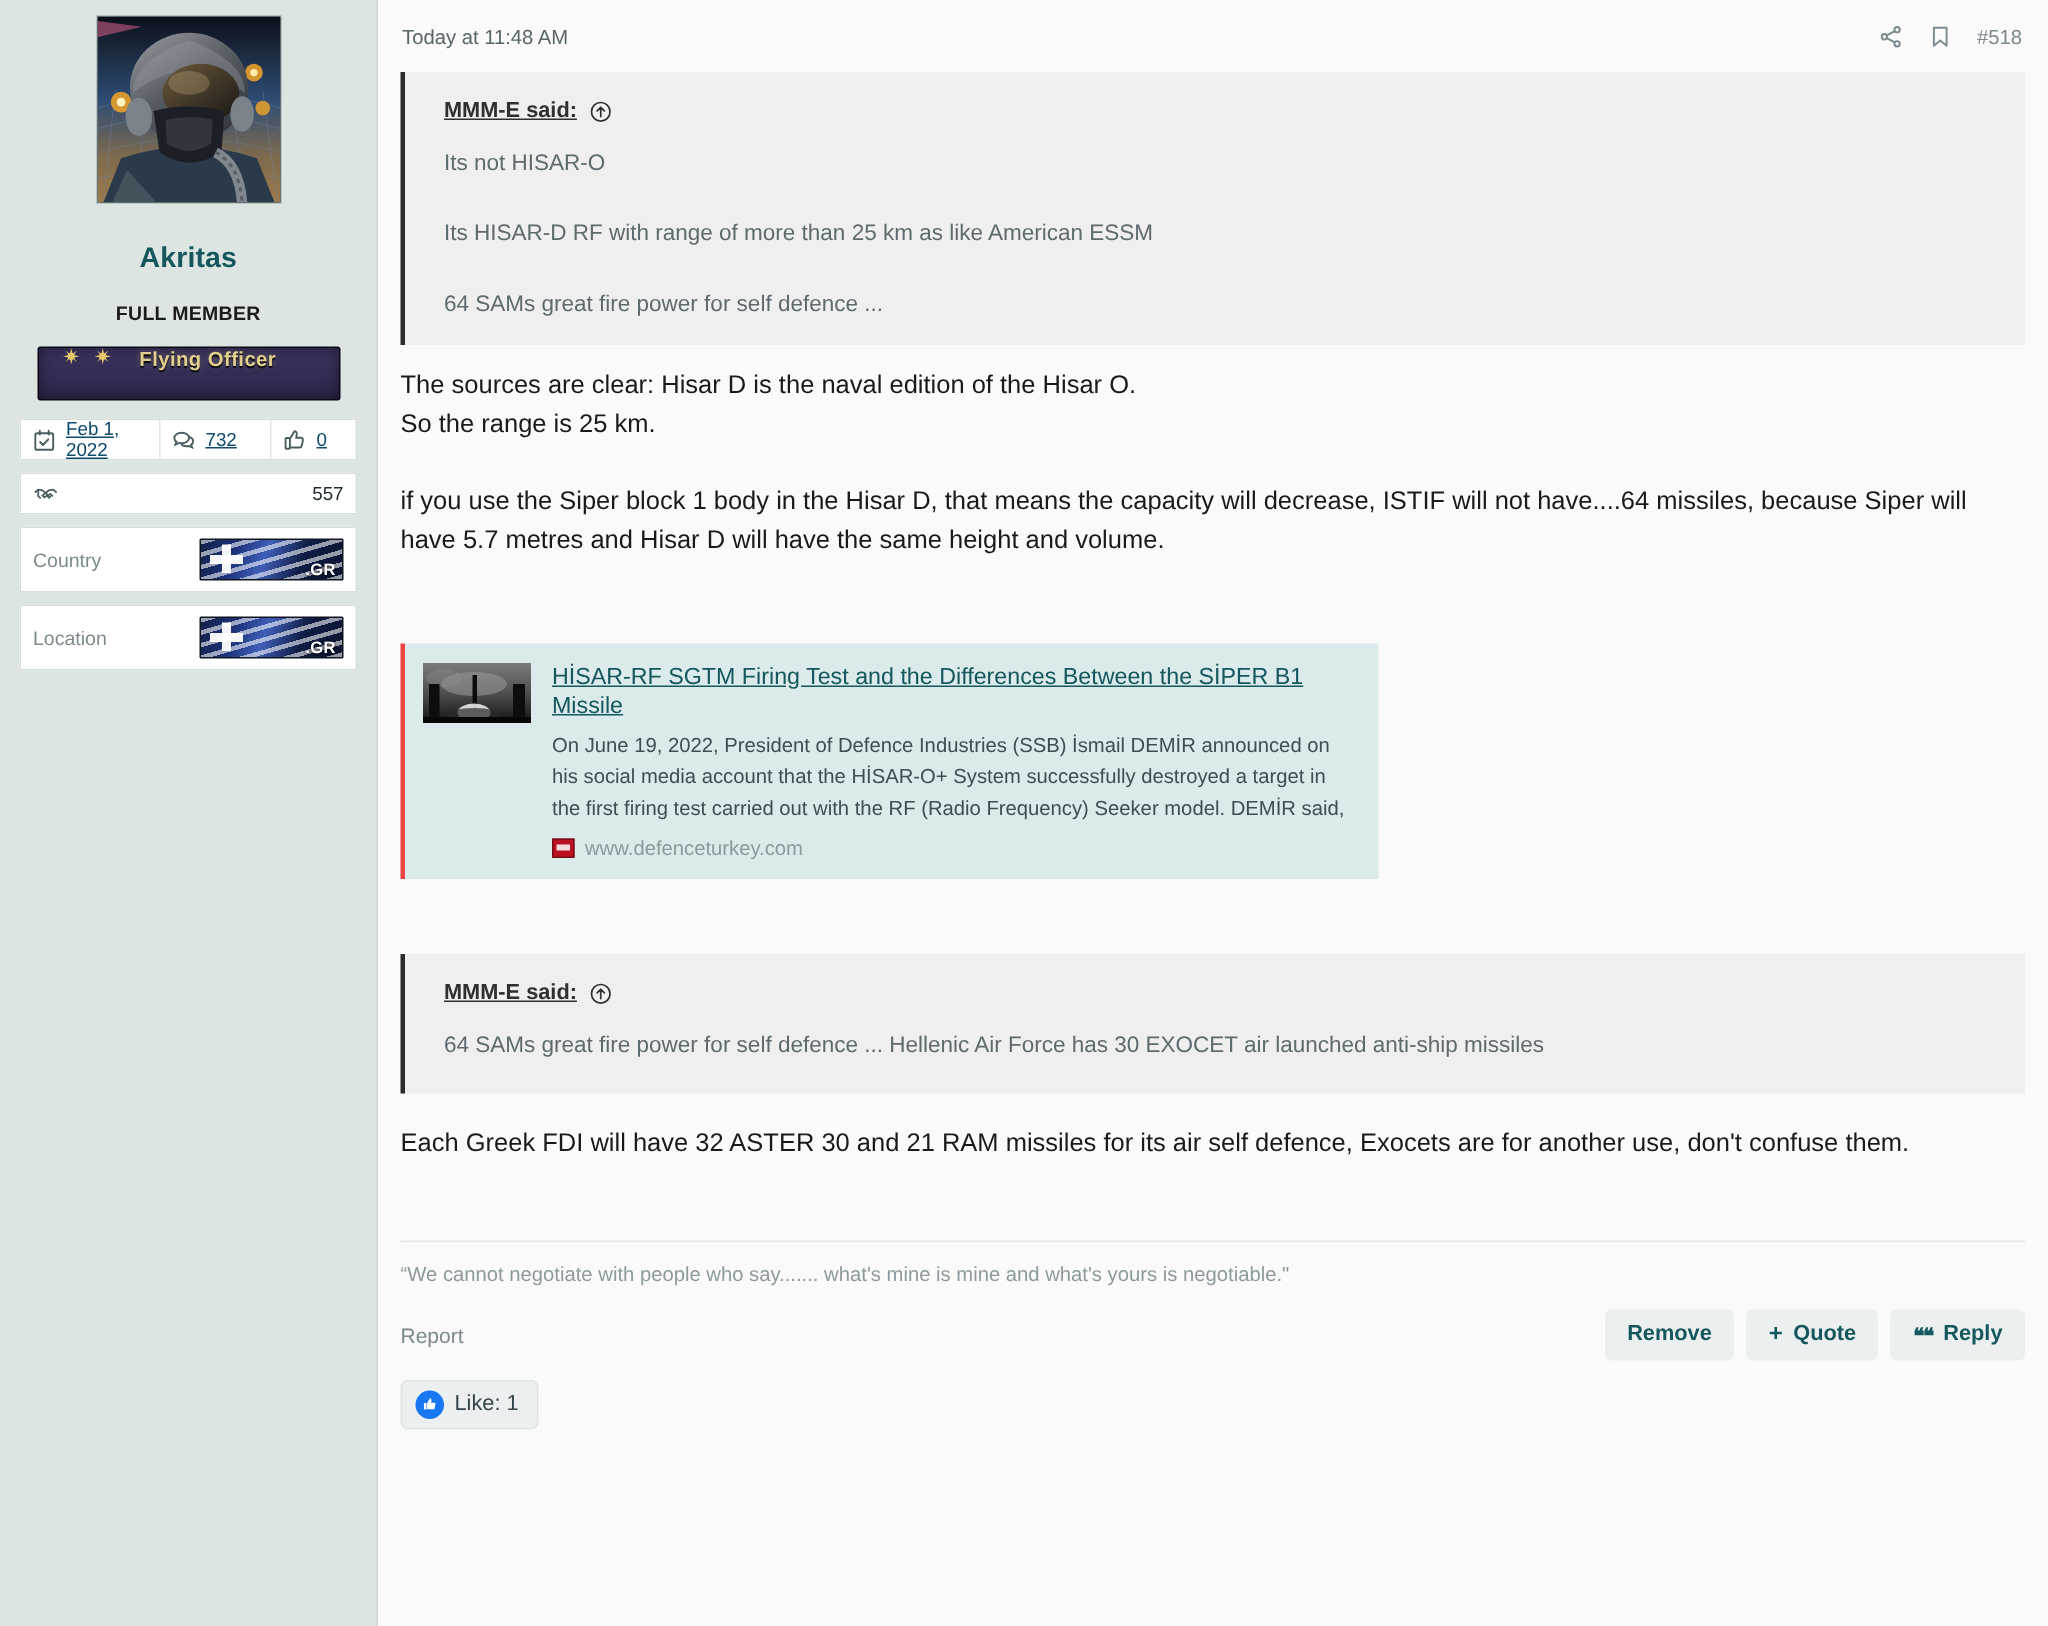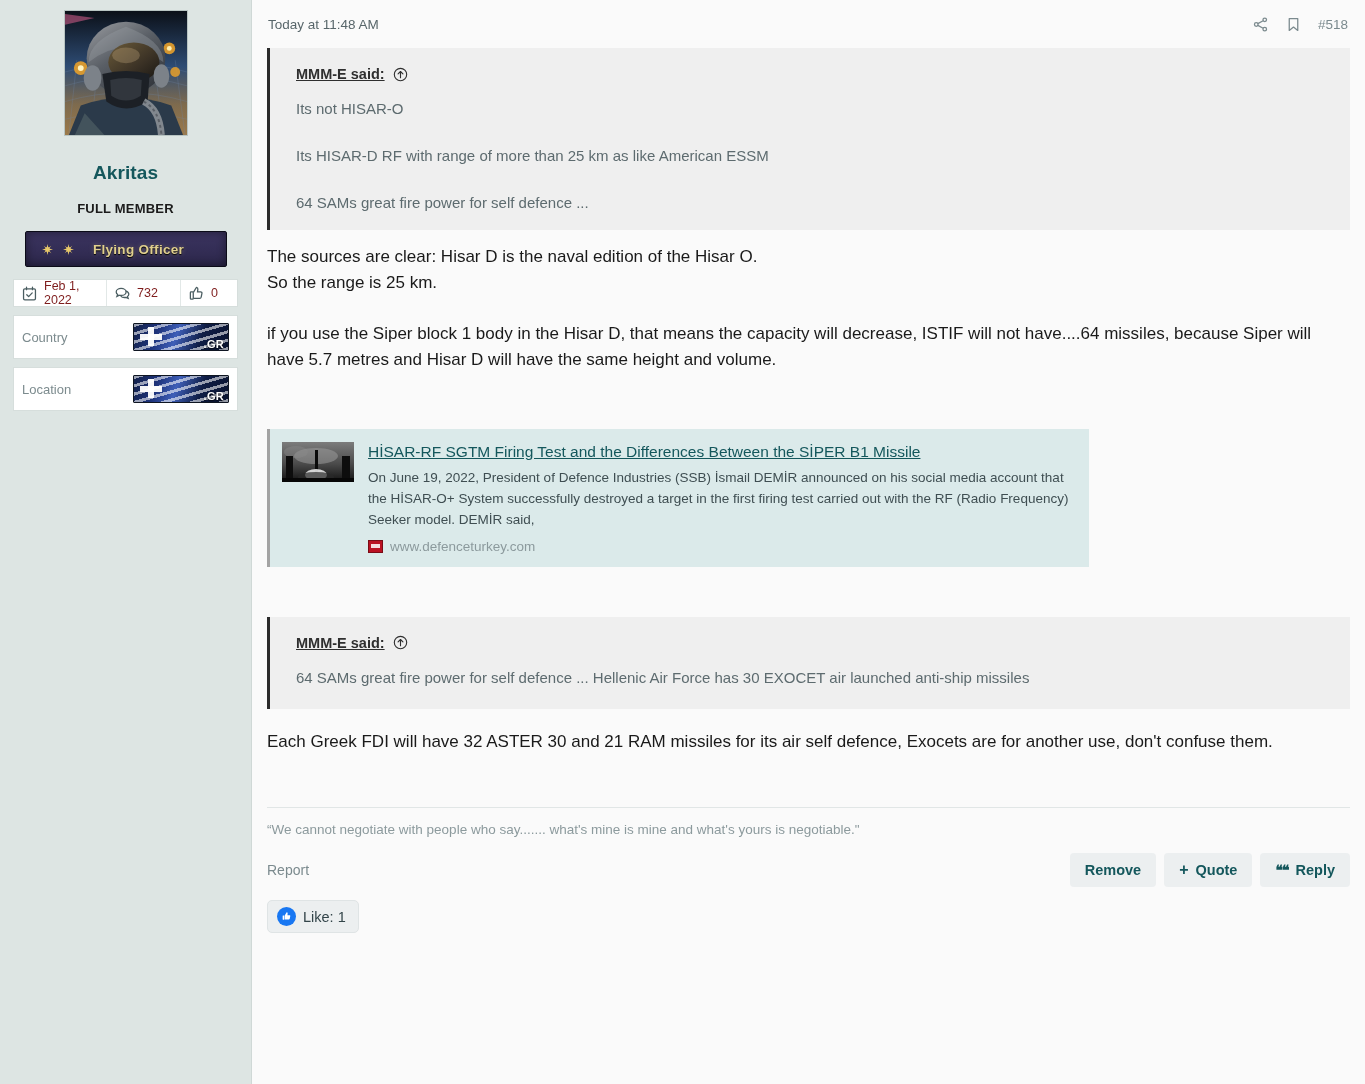--- a/index.html
+++ b/index.html
@@ -51,21 +51,20 @@
     margin-top: 17px;
     letter-spacing: .2px;
   }
   .rank-badge {
     margin: 15px auto 12px auto;
     width: 202px; height: 36px;
     background: linear-gradient(180deg,#3b3460 0%, #332d55 55%, #2b2649 100%);
     border: 1px solid #0b0b18;
     border-radius: 2px;
     display: flex;
-    align-items: center;
     box-shadow: inset 0 0 10px rgba(0,0,0,.45);
   }
   .rank-stars { display:flex; gap: 10px; margin-left: 16px; }
   .star {
     width: 11px; height: 11px;
     position: relative;
     display:inline-block;
   }
   .star svg { display:block; }
   .rank-label {
@@ -94,21 +93,21 @@
     padding: 0 7px;
     font-size: 12.5px;
     color: #1c2b2e;
     border-right: 1px solid #e2e8e7;
     flex: 0 0 auto;
   }
   .stat-cell:last-child { border-right: none; }
   .stat-cell.joined { flex: 1 1 auto; }
   .stat-cell.msgs { flex: 0 0 74px; }
   .stat-cell.likes { flex: 0 0 56px; }
-  .stat-cell .val { color: #7f1d1d; }
+  .stat-cell .val { color: #0c4a6e; text-decoration: underline; }
   .ico { width: 17px; height: 17px; flex: 0 0 17px; color: #4a5d61; }
   .ico svg { display:block; width:100%; height:100%; }
 
   .stat-row.wide {
     justify-content: space-between;
     padding: 0 8px;
     align-items: center;
   }
   .stat-row.wide .val { font-size: 12.5px; color:#1c2b2e; }
 
@@ -217,25 +216,25 @@
     line-height: 1.52;
     margin: 14px 0 0 0;
   }
   .post-text p { margin: 0; }
   .post-text .gap { height: 25px; }
 
   
   .linkcard {
     margin-top: 56px;
     background: #dbeaea;
-    border-left: 3px solid #a3a3a3;
+    border-left: 3px solid #ef4444;
     display: flex;
     gap: 14px;
     padding: 13px 14px 13px 12px;
-    width: 822px;
+    width: 652px;
   }
   .linkcard-thumb {
     width: 72px; height: 40px;
     flex: 0 0 72px;
     background: #3a3a3a;
     overflow: hidden;
     border: 0;
   }
   .linkcard-thumb svg { display:block; width:100%; height:100%; }
   .linkcard-body { flex: 1 1 auto; min-width: 0; }
@@ -460,20 +459,31 @@
         <span class="ico">
           <svg viewBox="0 0 20 20" fill="none" stroke="#4a5d61" stroke-width="1.5">
             <path d="M6.4 8.6l3-5.1c.2-.4.7-.6 1.1-.4.7.3 1.1 1 1.1 1.8l-.4 3.1h3.6c1 0 1.8.9 1.6 1.9l-.9 4.4c-.2.8-.9 1.4-1.7 1.4H6.4"></path>
             <rect x="2.8" y="8.2" width="3.4" height="8.5" rx=".8"></rect>
           </svg>
         </span>
         <span class="val">0</span>
       </div>
     </div>
 
+    <div class="stat-row wide">
+      <span class="ico">
+        <svg viewBox="0 0 20 20" fill="none" stroke="#4a5d61" stroke-width="1.4">
+          <path d="M1.5 8.6l2.6-2.2 3.3.6 2.4 2.1"></path>
+          <path d="M18.5 8.6l-2.6-2.2-3.5.6-2.6 1.9 2.1 2 1.6-1.2 2.1 1.9"></path>
+          <path d="M9.8 9.1L7.4 11l1.6 1.5 1.9-1.4 1.8 1.6 1.4-1.3"></path>
+          <path d="M4.1 6.4v5l2 1.9"></path>
+        </svg>
+      </span>
+      <span class="val">557</span>
+    </div>
 
     <div class="info-row">
       <span class="info-label">Country</span>
       <span class="flag-badge">
         <span class="stripes"></span>
           <span class="cross"></span>
         <span class="tld">.GR</span>
       </span>
     </div>
 

